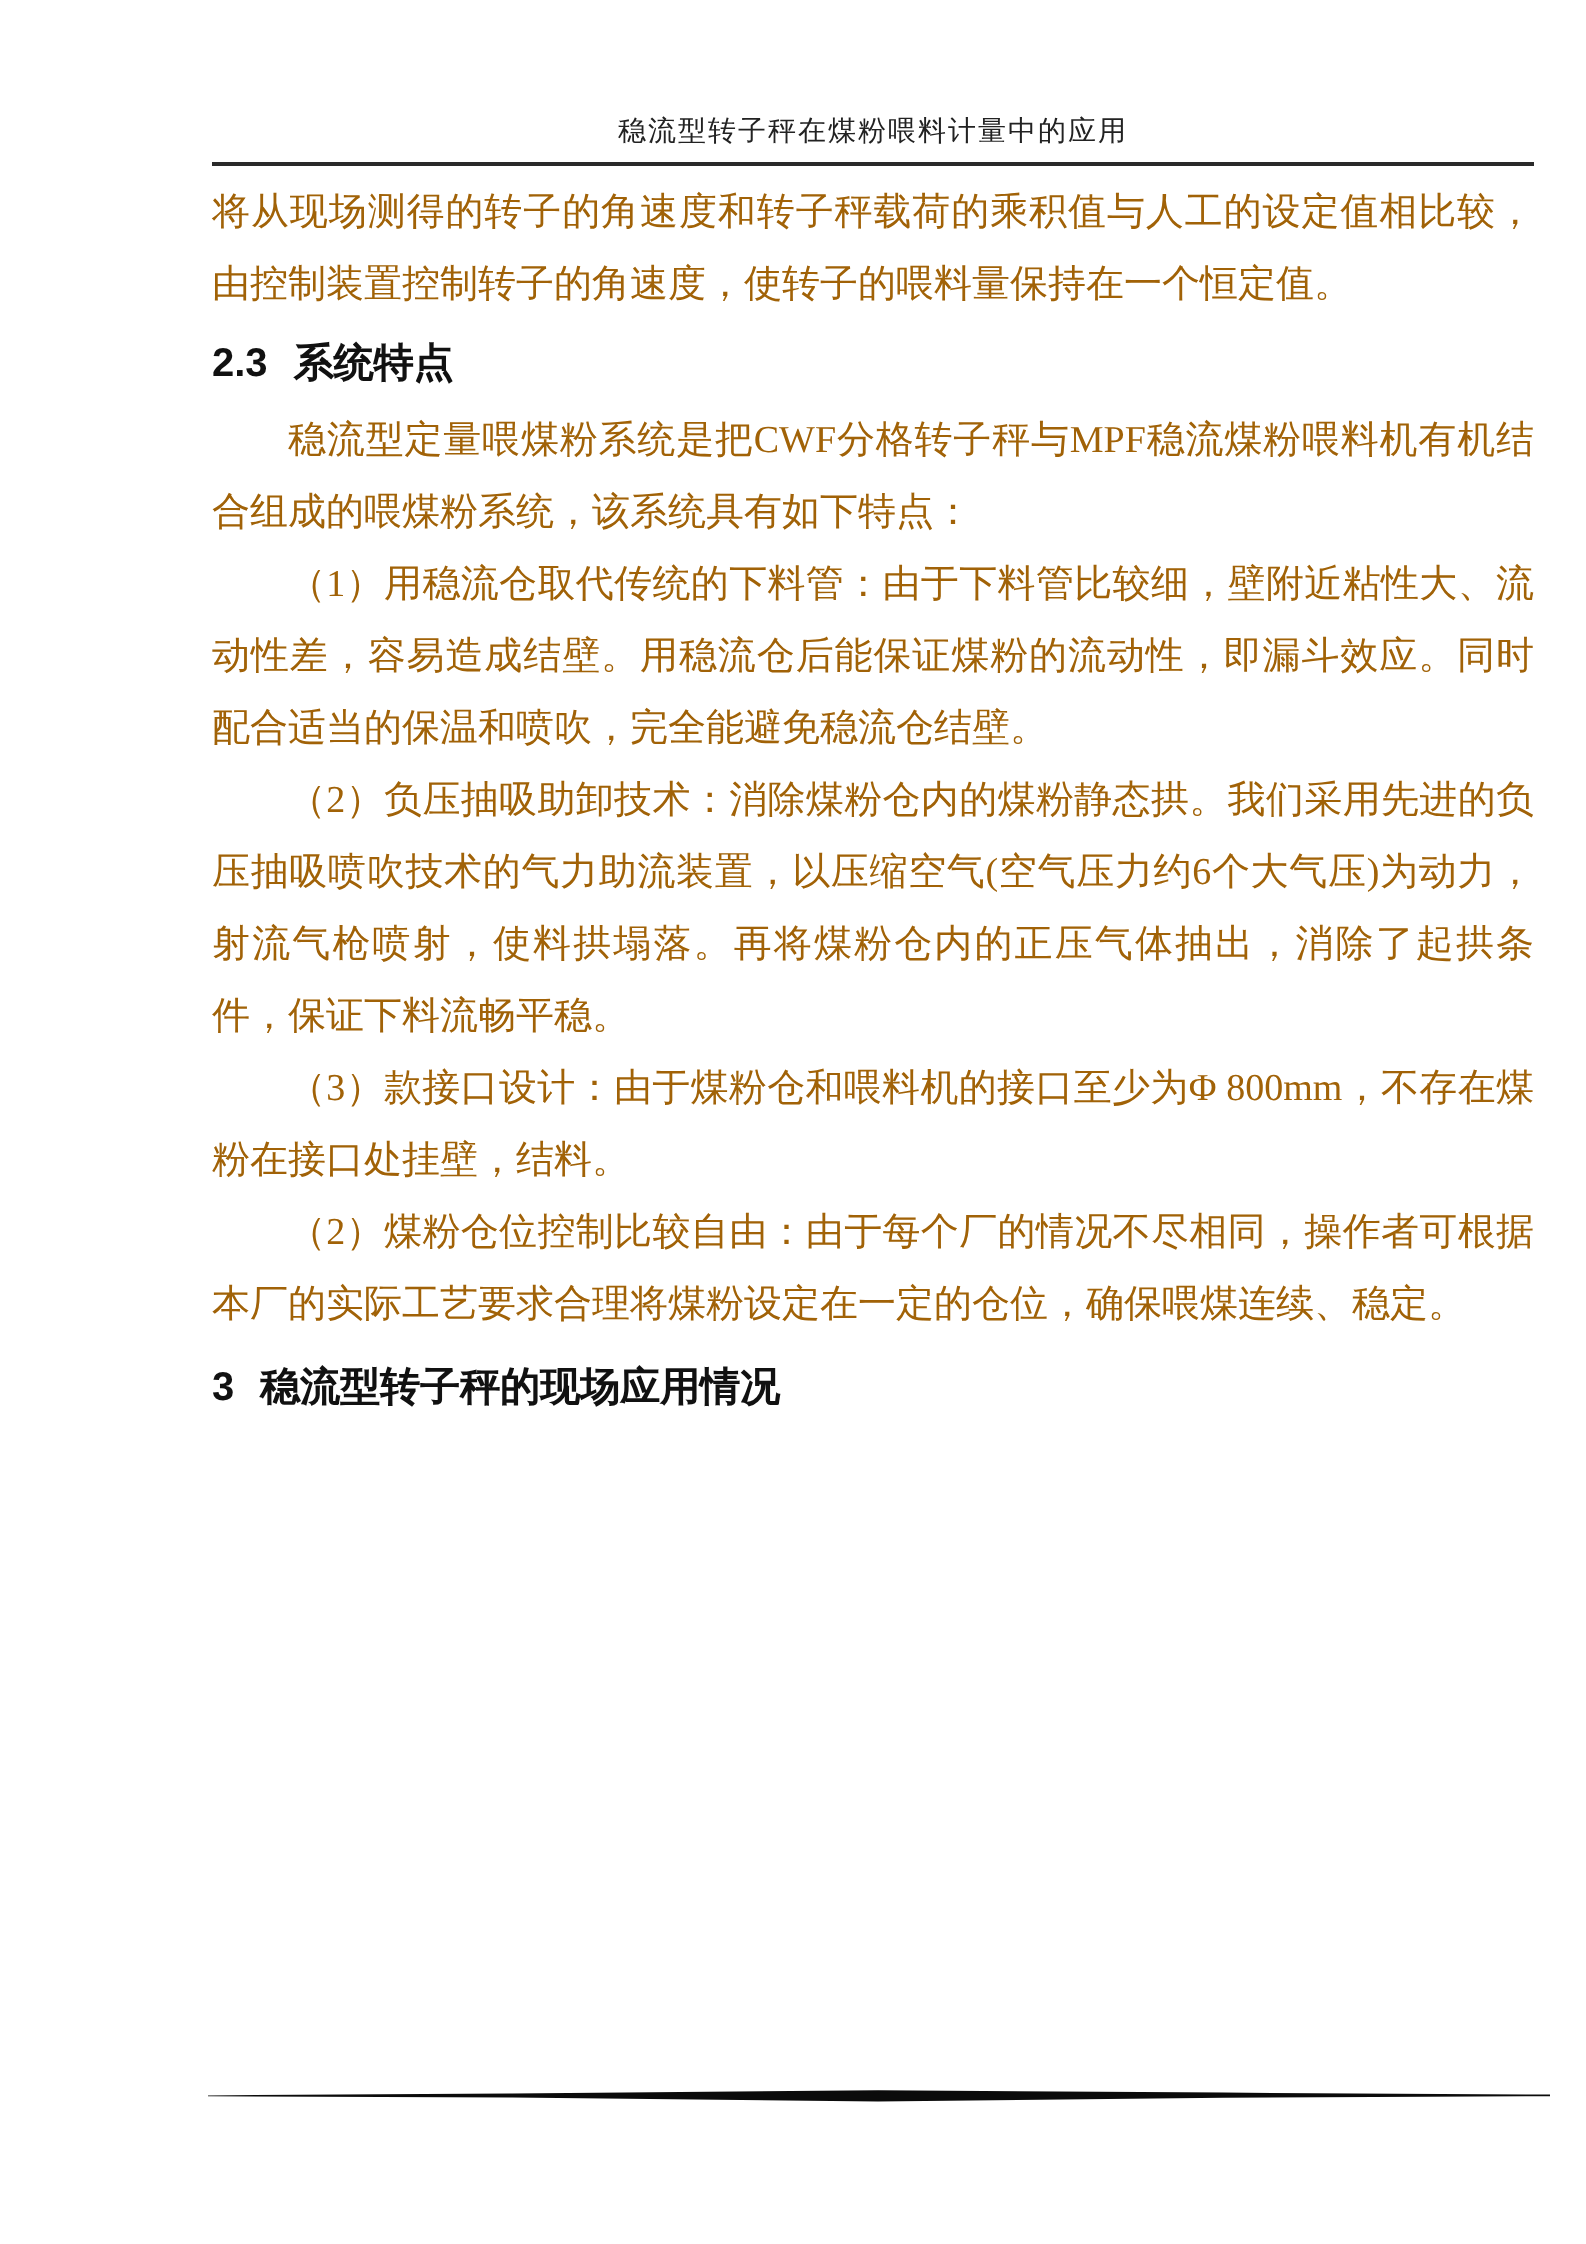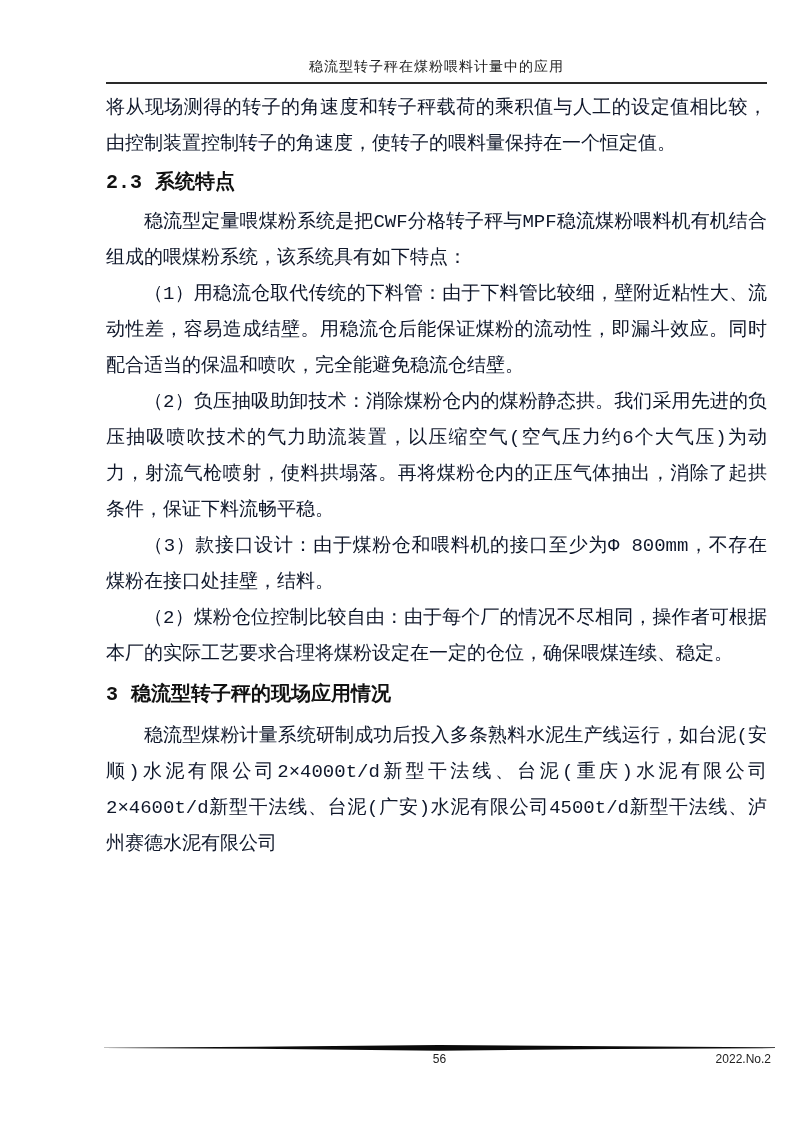--- a/index.html
+++ b/index.html
@@ -32,29 +32,28 @@
   .content {
     margin: 6px 66px 0 66px;
     width: 661px;
   }
   .para {
     margin: 0;
     font-size: 19px;
     line-height: 36px;
     text-align: justify;
     text-justify: inter-ideograph;
-    color: #0f172a;
-    font-family: Liberation Mono, monospace;
+    color: #a16207;
   }
   .para.indent {
     text-indent: 2em;
   }
   h2.sec-heading {
     margin: 1px 0 1px 0;
-    font-family: Liberation Mono, monospace;
+    font-family: Liberation Sans, sans-serif;
     font-weight: bold;
     font-size: 20px;
     line-height: 40px;
     color: #111;
   }
   h2.sec-heading.major {
     line-height: 44px;
   }
   h2 .sec-title {
     margin-left: 0.65em;
@@ -110,27 +109,22 @@
 
     <p class="para indent">（1）用稳流仓取代传统的下料管：由于下料管比较细，壁附近粘性大、流动性差，容易造成结壁。用稳流仓后能保证煤粉的流动性，即漏斗效应。同时配合适当的保温和喷吹，完全能避免稳流仓结壁。</p>
     <p class="para indent">（2）负压抽吸助卸技术：消除煤粉仓内的煤粉静态拱。我们采用先进的负压抽吸喷吹技术的气力助流装置，以压缩空气(空气压力约6个大气压)为动力，射流气枪喷射，使料拱塌落。再将煤粉仓内的正压气体抽出，消除了起拱条件，保证下料流畅平稳。</p>
     <p class="para indent">（3）款接口设计：由于煤粉仓和喂料机的接口至少为Φ 800mm，不存在煤粉在接口处挂壁，结料。</p>
     <p class="para indent">（2）煤粉仓位控制比较自由：由于每个厂的情况不尽相同，操作者可根据本厂的实际工艺要求合理将煤粉设定在一定的仓位，确保喂煤连续、稳定。</p>
 
     <h2 class="sec-heading major">
       <span class="sec-num">3</span><span class="sec-title">稳流型转子秤的现场应用情况</span>
     </h2>
 
-    <p class="para indent">稳流型煤粉计量系统研制成功后投入多条熟料水泥生产线运行，如台泥(安顺)水泥有限公司2×4000t/d新型干法线、台泥(重庆)水泥有限公司2×4600t/d新型干法线、台泥(广安)水泥有限公司4500t/d新型干法线、泸州赛德水泥有限公司</p>
 
   </div>
 
   <div class="page-footer">
     <svg class="footer-rule-svg" viewBox="0 0 661 8" preserveAspectRatio="none" aria-hidden="true">
       <polygon fill="#0b0b0b" points="0,3.7 150,2.7 330,1.1 500,2.3 661,3.3 661,4.1 500,4.9 330,6.7 150,4.7 0,4.1"></polygon>
     </svg>
-    <div class="footer-row">
-      <span class="footer-page-num">56</span>
-      <span class="footer-issue">2022.No.2</span>
-    </div>
   </div>
 
 </div>
 
 </body></html>

